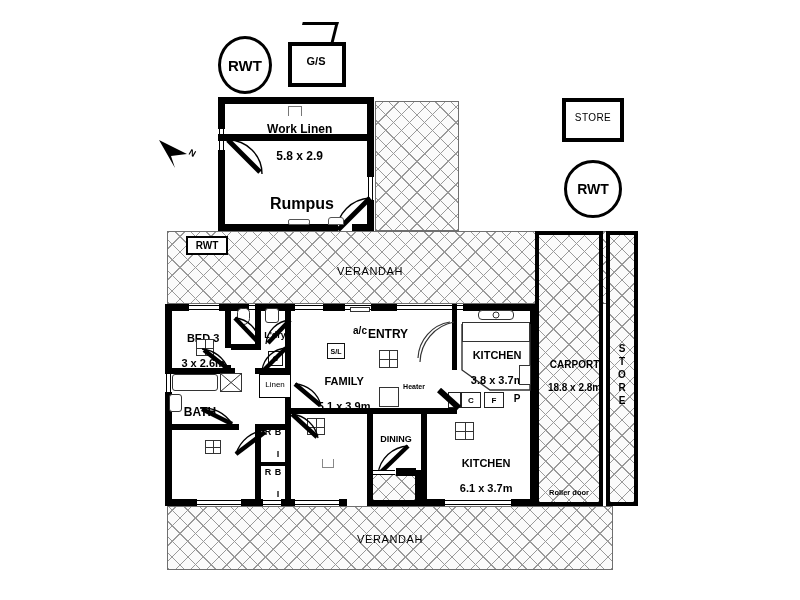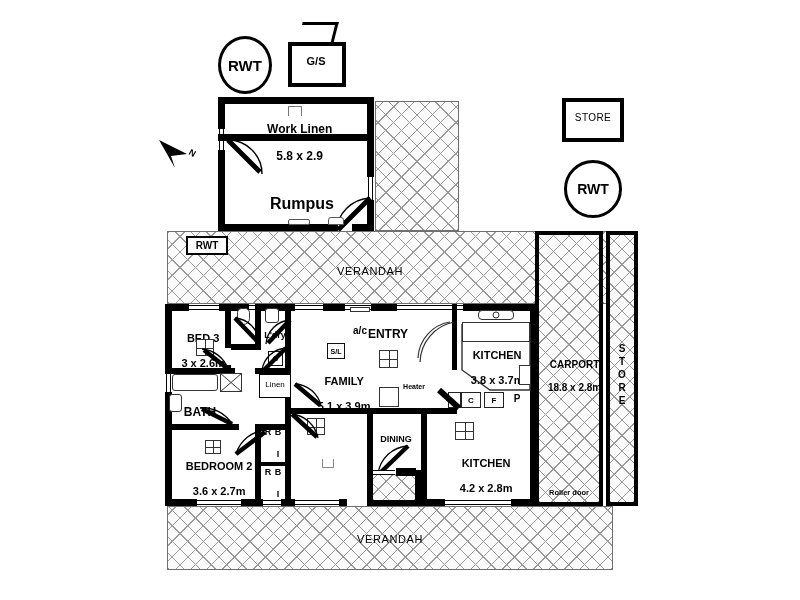--- a/index.html
+++ b/index.html
@@ -219,24 +219,20 @@
     <span>BED 3</span><br>
     <span>3 x 2.6m</span>
   </div>
   <div class="abs win4" style="left:196px;top:339px;width:18px;height:17px;"></div>
 
   <div class="lbl" style="left:175px;top:406px;width:50px;font-size:12px;">BATH</div>
   <div class="lbl thin" style="left:258px;top:330px;width:34px;font-size:9px;font-weight:bold;">L'dry</div>
 
   <div class="abs wall" style="left:165px;top:424px;width:74px;height:6px;"></div>
   <div class="abs wall" style="left:255px;top:424px;width:36px;height:6px;"></div>
-  <div class="lbl" style="left:167px;top:448px;width:92px;font-size:11px;">
-    <span>BEDROOM 2</span><br>
-    <span>3.6 x 2.7m</span>
-  </div>
   <div class="abs win4" style="left:205px;top:440px;width:16px;height:14px;"></div>
 
   <div class="abs wall" style="left:255px;top:424px;width:6px;height:78px;"></div>
   <div class="abs wall" style="left:285px;top:410px;width:6px;height:92px;"></div>
   <div class="abs wall" style="left:255px;top:462px;width:36px;height:4px;"></div>
   <div class="abs" style="left:261px;top:427px;width:24px;height:34px;display:flex;align-items:center;justify-content:center;">
     <span class="vstack" style="font-size:9px;font-weight:bold;letter-spacing:1px;">B I R</span>
   </div>
   <div class="abs" style="left:261px;top:467px;width:24px;height:34px;display:flex;align-items:center;justify-content:center;">
     <span class="vstack" style="font-size:9px;font-weight:bold;letter-spacing:1px;">B I R</span>
@@ -312,21 +308,21 @@
 
   <svg class="abs" style="left:372px;top:444px;" width="40" height="34" viewBox="0 0 40 34">
     <path d="M36 2 A32 32 0 0 0 6 30" fill="none" stroke="#000" stroke-width="1.3"></path>
     <line x1="36" y1="2" x2="8" y2="29" stroke="#000" stroke-width="4.5"></line>
   </svg>
   <div class="abs winwall" style="left:373px;top:470px;width:22px;height:5px;"></div>
   <div class="abs wall" style="left:396px;top:468px;width:20px;height:8px;"></div>
 
   <div class="lbl" style="left:432px;top:445px;width:96px;font-size:11px;">
     <span>KITCHEN</span><br>
-    <span>4.2 x 2.8m</span>
+    <span>6.1 x 3.7m</span>
   </div>
   <div class="abs win4" style="left:455px;top:422px;width:19px;height:18px;"></div>
 
   <div class="abs win4" style="left:307px;top:418px;width:18px;height:17px;"></div>
   <div class="abs" style="left:322px;top:459px;width:12px;height:9px;
               border-left:1.1px solid #888;border-right:1.1px solid #888;border-bottom:1.1px solid #888;"></div>
 
   <svg class="abs" style="left:196px;top:347px;" width="36" height="26" viewBox="0 0 36 26">
     <path d="M32 22 A30 30 0 0 0 6 2" fill="none" stroke="#000" stroke-width="1.3"></path>
     <line x1="32" y1="22" x2="8" y2="3" stroke="#000" stroke-width="4.5"></line>

